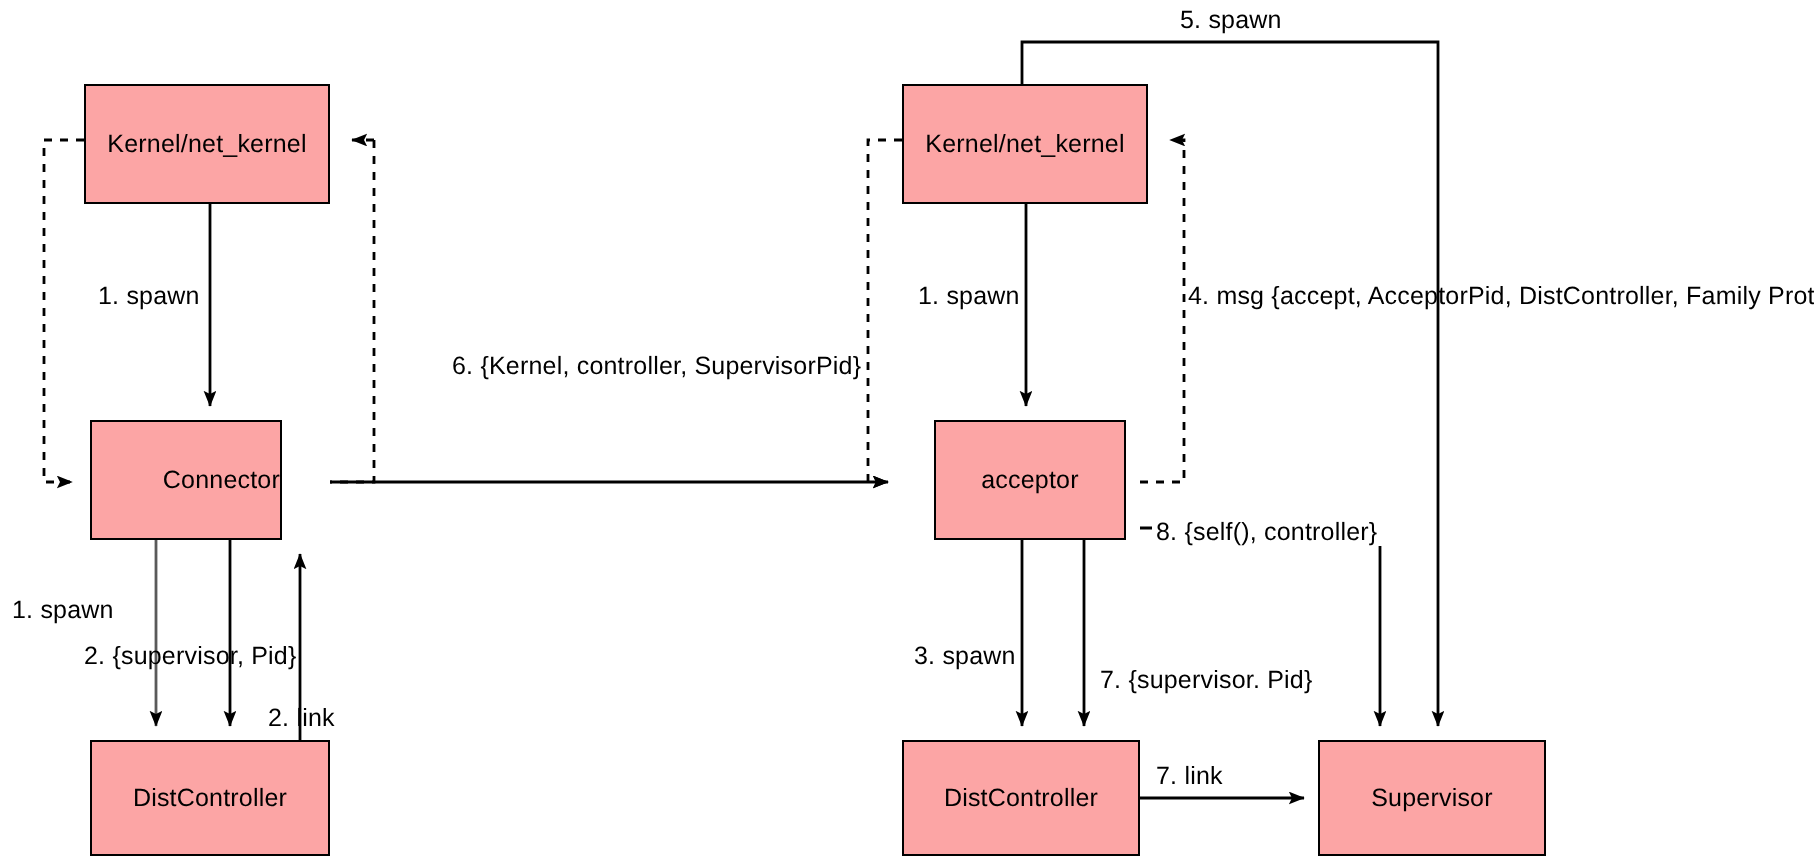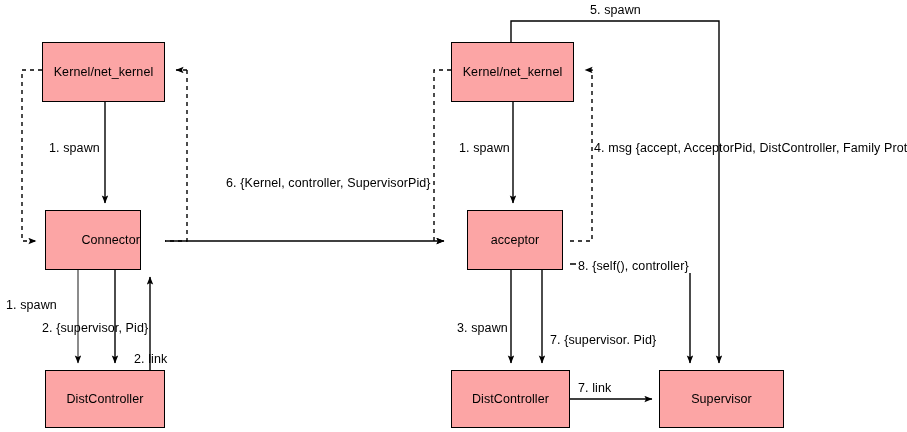--- a/index.html
+++ b/index.html
@@ -97,21 +97,21 @@
   </div>
 
   <div class="node" style="left:451px;top:210px;width:96px;height:60px;margin-left:16px;">
     <span>acceptor</span>
   </div>
 
   <div class="node" style="left:451px;top:370px;width:119px;height:58px;">
     <span>DistController</span>
   </div>
 
-  <div class="node" style="left:659px;top:370px;width:125px;height:58px;">
+  <div class="node" style="left:659px;top:370px;width:114px;height:58px;">
     <span>Supervisor</span>
   </div>
 
   <div class="lbl" style="left:47px;top:141px;">1. spawn</div>
 
   <div class="lbl" style="left:224px;top:141px;margin-top:35px;">6. {Kernel, controller, SupervisorPid}</div>
 
   <div class="lbl" style="left:457px;top:141px;">1. spawn</div>
 
   <div class="lbl" style="left:592px;top:141px;background:transparent;">4. msg {accept, AcceptorPid, DistController, Family Proto}</div>

